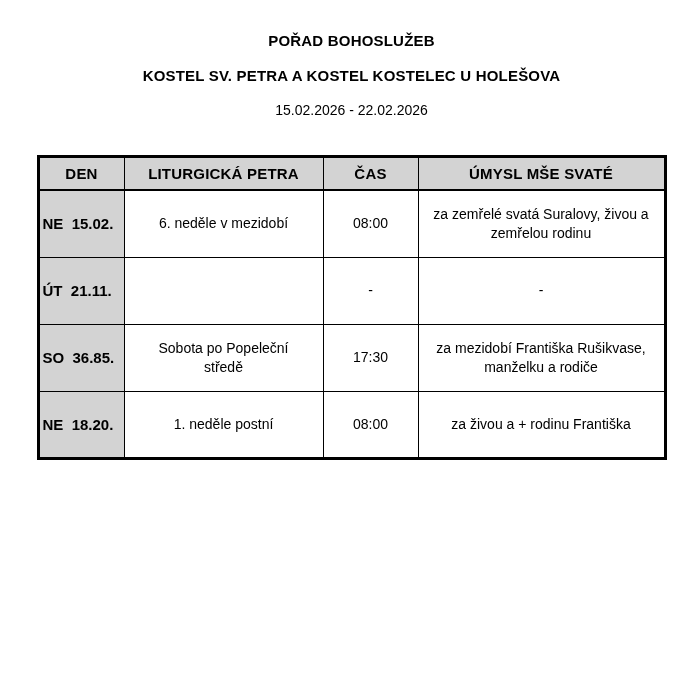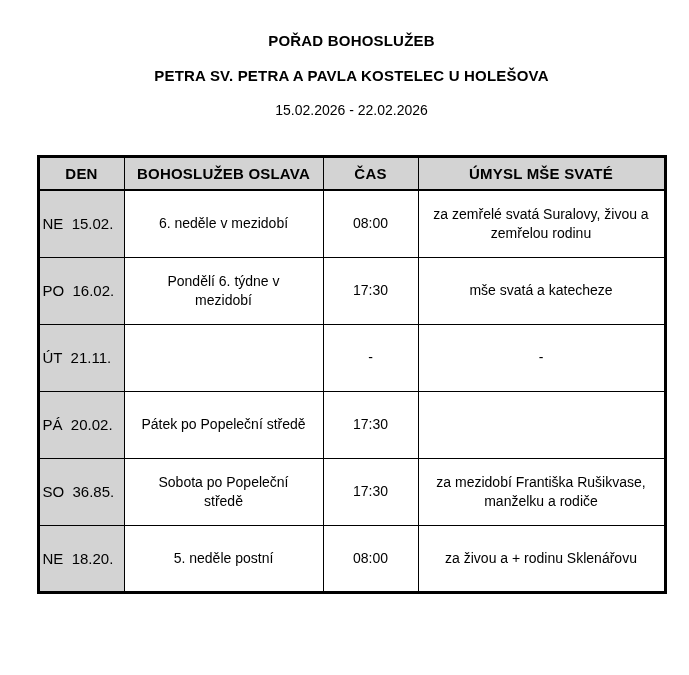--- a/index.html
+++ b/index.html
@@ -46,87 +46,74 @@
   td {
     border: 1px solid #000000;
     height: 67px;
     font-size: 14px;
     text-align: center;
     vertical-align: middle;
     line-height: 19px;
   }
   td.day {
     background: #d3d3d3;
-    font-weight: normal;
+    font-weight: bold;
     font-size: 15px;
     text-align: left;
     padding-left: 3px;
     white-space: pre;
   }
   td.celebration, td.intention { white-space: pre-wrap; padding: 0 2px; }
 </style>
 </head>
 <body>
 
 <div class="titles">
   <div class="title-line1">POŘAD BOHOSLUŽEB</div>
-  <div class="title-line2">PETRA SV. PETRA A PAVLA KOSTELEC U HOLEŠOVA</div>
+  <div class="title-line2">KOSTEL SV. PETRA A KOSTEL KOSTELEC U HOLEŠOVA</div>
   <div class="title-line3">15.02.2026 - 22.02.2026</div>
 </div>
 
 <table class="schedule">
   <colgroup>
     <col class="c-day">
       <col class="c-cel">
       <col class="c-time">
       <col class="c-int">
   </colgroup>
   <thead>
     <tr>
       <th>DEN</th>
-      <th>BOHOSLUŽEB OSLAVA</th>
+      <th>LITURGICKÁ PETRA</th>
       <th>ČAS</th>
       <th>ÚMYSL MŠE SVATÉ</th>
     </tr>
   </thead>
   <tbody>
     <tr>
       <td class="day">NE  15.02.</td>
       <td class="celebration">6. neděle v mezidobí</td>
       <td class="time">08:00</td>
       <td class="intention">za zemřelé svatá Suralovy, živou a
 zemřelou rodinu</td>
     </tr>
     <tr>
-      <td class="day">PO  16.02.</td>
-      <td class="celebration">Pondělí 6. týdne v
-mezidobí</td>
-      <td class="time">17:30</td>
-      <td class="intention">mše svatá a katecheze</td>
-    </tr>
-    <tr>
       <td class="day">ÚT  21.11.</td>
       <td class="celebration"></td>
       <td class="time">-</td>
       <td class="intention">-</td>
-    </tr>
-    <tr>
-      <td class="day">PÁ  20.02.</td>
-      <td class="celebration">Pátek po Popeleční středě</td>
-      <td class="time">17:30</td>
-      <td class="intention"></td>
     </tr>
     <tr>
       <td class="day">SO  36.85.</td>
       <td class="celebration">Sobota po Popeleční
 středě</td>
       <td class="time">17:30</td>
       <td class="intention">za mezidobí Františka Rušikvase,
 manželku a rodiče</td>
     </tr>
     <tr>
       <td class="day">NE  18.20.</td>
-      <td class="celebration">5. neděle postní</td>
+      <td class="celebration">1. neděle postní</td>
       <td class="time">08:00</td>
-      <td class="intention">za živou a + rodinu Sklenářovu</td>
+      <td class="intention">za živou a + rodinu Františka</td>
     </tr>
   </tbody>
 </table>
 
 </body></html>

